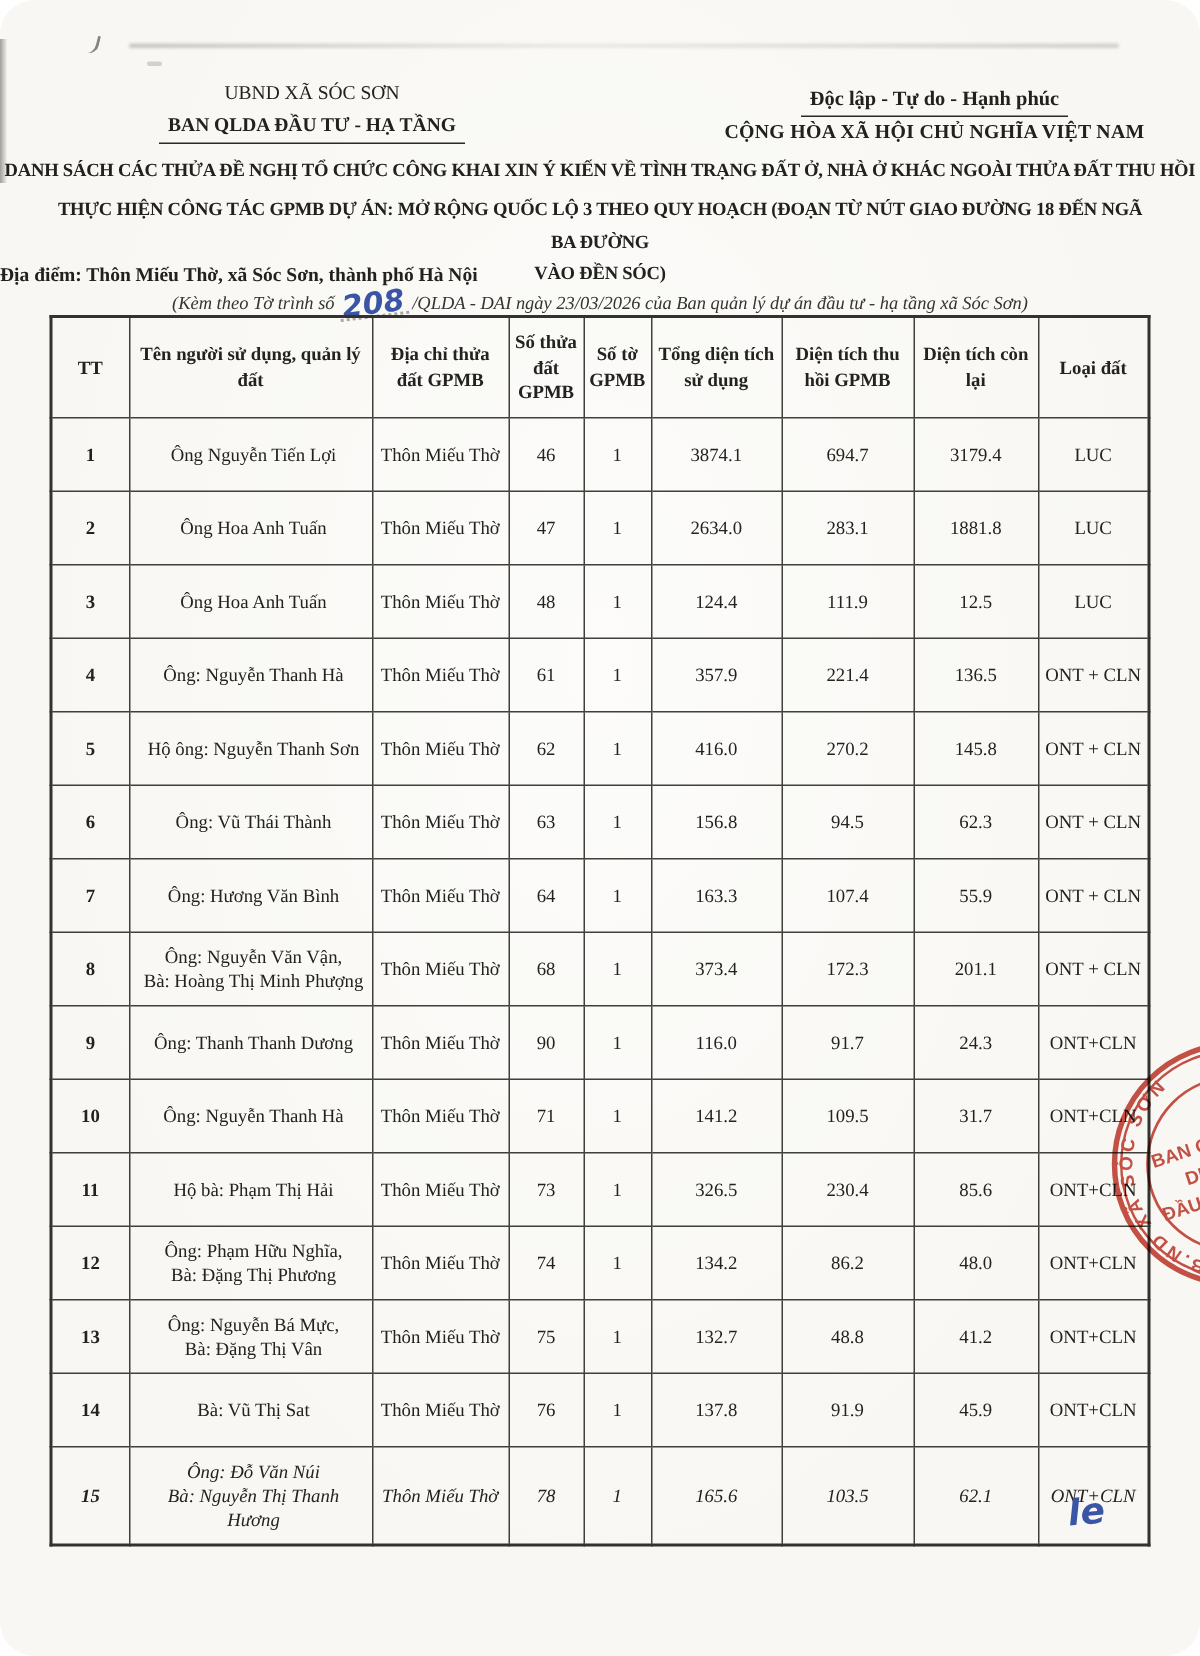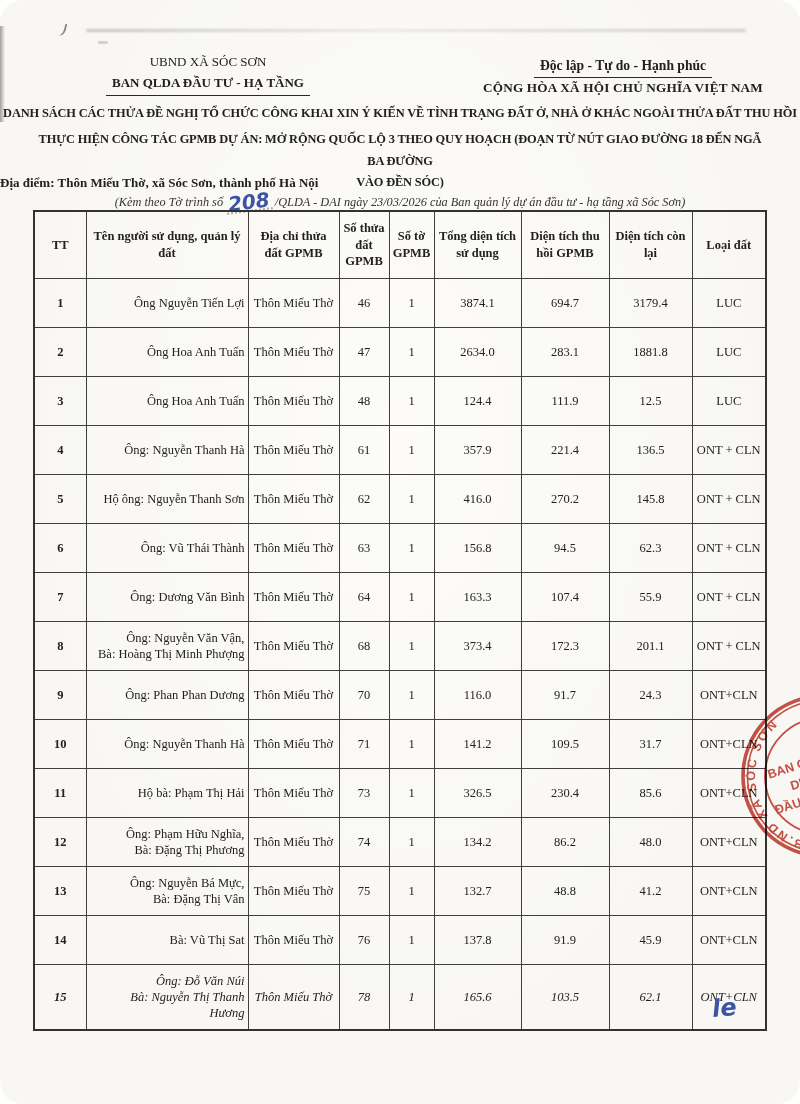--- a/index.html
+++ b/index.html
@@ -42,21 +42,21 @@
     border-bottom:2px dotted rgba(70,70,70,.45);padding:0 2px;line-height:.8;}
 
   
   table.land{position:absolute;top:210px;left:33px;width:734px;border-collapse:collapse;table-layout:fixed;
     border:2px solid #33322e;background:transparent;}
   .land th,.land td{border:1.3px solid #403f3a;font-size:12.5px;color:#23221e;
     text-align:center;vertical-align:middle;padding:2px 3px;overflow:hidden;}
   .land thead th{height:62px;font-weight:bold;line-height:1.35;}
   .land tbody td{height:44px;}
   .land tbody tr:last-child td{height:60px;font-style:italic;}
-  .land td.c-name{text-align:right;padding-left:7px;white-space:pre-line;line-height:1.3;}
+  .land td.c-name{text-align:center;padding-left:7px;white-space:pre-line;line-height:1.3;}
   .land td.c-tt{font-weight:bold;}
 
   
   .stamp{position:absolute;left:737px;top:690px;width:180px;height:180px;
     opacity:.88;mix-blend-mode:multiply;pointer-events:none;}
   .stamp text{fill:currentColor;font-family:"Liberation Sans", sans-serif;}
 
   
   .hw-initial{position:absolute;left:712px;top:996px;font-family:"DejaVu Sans", sans-serif;
     font-style:italic;font-weight:bold;font-size:24px;transform:rotate(-5deg);line-height:1;}
@@ -177,21 +177,21 @@
           <td class="c-address">Thôn Miếu Thờ</td>
           <td class="c-parcel_no">63</td>
           <td class="c-sheet_no">1</td>
           <td class="c-total_area">156.8</td>
           <td class="c-recovered_area">94.5</td>
           <td class="c-remaining_area">62.3</td>
           <td class="c-land_type">ONT + CLN</td>
         </tr>
         <tr>
           <td class="c-tt">7</td>
-          <td class="c-name">Ông: Dương Văn Bình</td>
+          <td class="c-name">Ông: Hương Văn Bình</td>
           <td class="c-address">Thôn Miếu Thờ</td>
           <td class="c-parcel_no">64</td>
           <td class="c-sheet_no">1</td>
           <td class="c-total_area">163.3</td>
           <td class="c-recovered_area">107.4</td>
           <td class="c-remaining_area">55.9</td>
           <td class="c-land_type">ONT + CLN</td>
         </tr>
         <tr>
           <td class="c-tt">8</td>
@@ -200,23 +200,23 @@
           <td class="c-address">Thôn Miếu Thờ</td>
           <td class="c-parcel_no">68</td>
           <td class="c-sheet_no">1</td>
           <td class="c-total_area">373.4</td>
           <td class="c-recovered_area">172.3</td>
           <td class="c-remaining_area">201.1</td>
           <td class="c-land_type">ONT + CLN</td>
         </tr>
         <tr>
           <td class="c-tt">9</td>
-          <td class="c-name">Ông: Phan Phan Dương</td>
-          <td class="c-address">Thôn Miếu Thờ</td>
-          <td class="c-parcel_no">70</td>
+          <td class="c-name">Ông: Thanh Thanh Dương</td>
+          <td class="c-address">Thôn Miếu Thờ</td>
+          <td class="c-parcel_no">90</td>
           <td class="c-sheet_no">1</td>
           <td class="c-total_area">116.0</td>
           <td class="c-recovered_area">91.7</td>
           <td class="c-remaining_area">24.3</td>
           <td class="c-land_type">ONT+CLN</td>
         </tr>
         <tr>
           <td class="c-tt">10</td>
           <td class="c-name">Ông:  Nguyễn Thanh Hà</td>
           <td class="c-address">Thôn Miếu Thờ</td>

